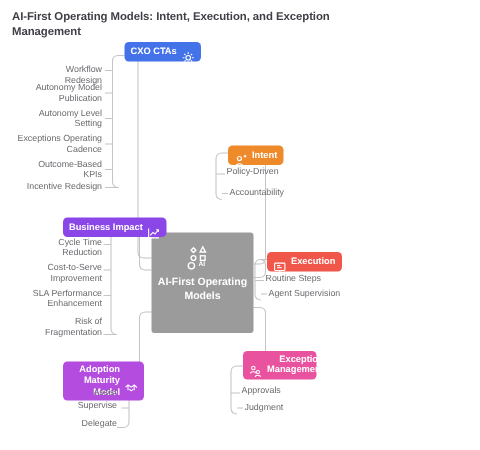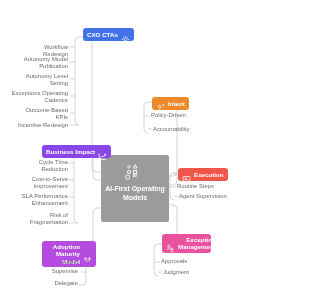--- a/index.html
+++ b/index.html
@@ -132,20 +132,21 @@
     line-height: 9px;
     overflow: hidden;
     letter-spacing: 0.4px;
   }
 </style>
 </head>
 <body>
 
 <div id="canvas">
 
+  <div class="title">AI-First Operating Models: Intent, Execution, and Exception Management</div>
 
   <svg class="links" viewBox="0 0 271 300">
     <g fill="none" stroke="#c3c3c8" stroke-width="0.7">
 
       <path d="M101,172 L95,172 Q91,172 91,168 L91,41 Q91,37 87,37 L131,37" stroke="none"></path>
       <path d="M101,172 L96,172 Q92,172 92,168 L92,41 Q92,37 96,37 L129,37"></path>
 
       <path d="M83,37 L79,37 Q75,37 75,41 L75,121 Q75,125 79,125"></path>
       <path d="M75,47 L70,47"></path>
       <path d="M75,62 L70,62"></path>

